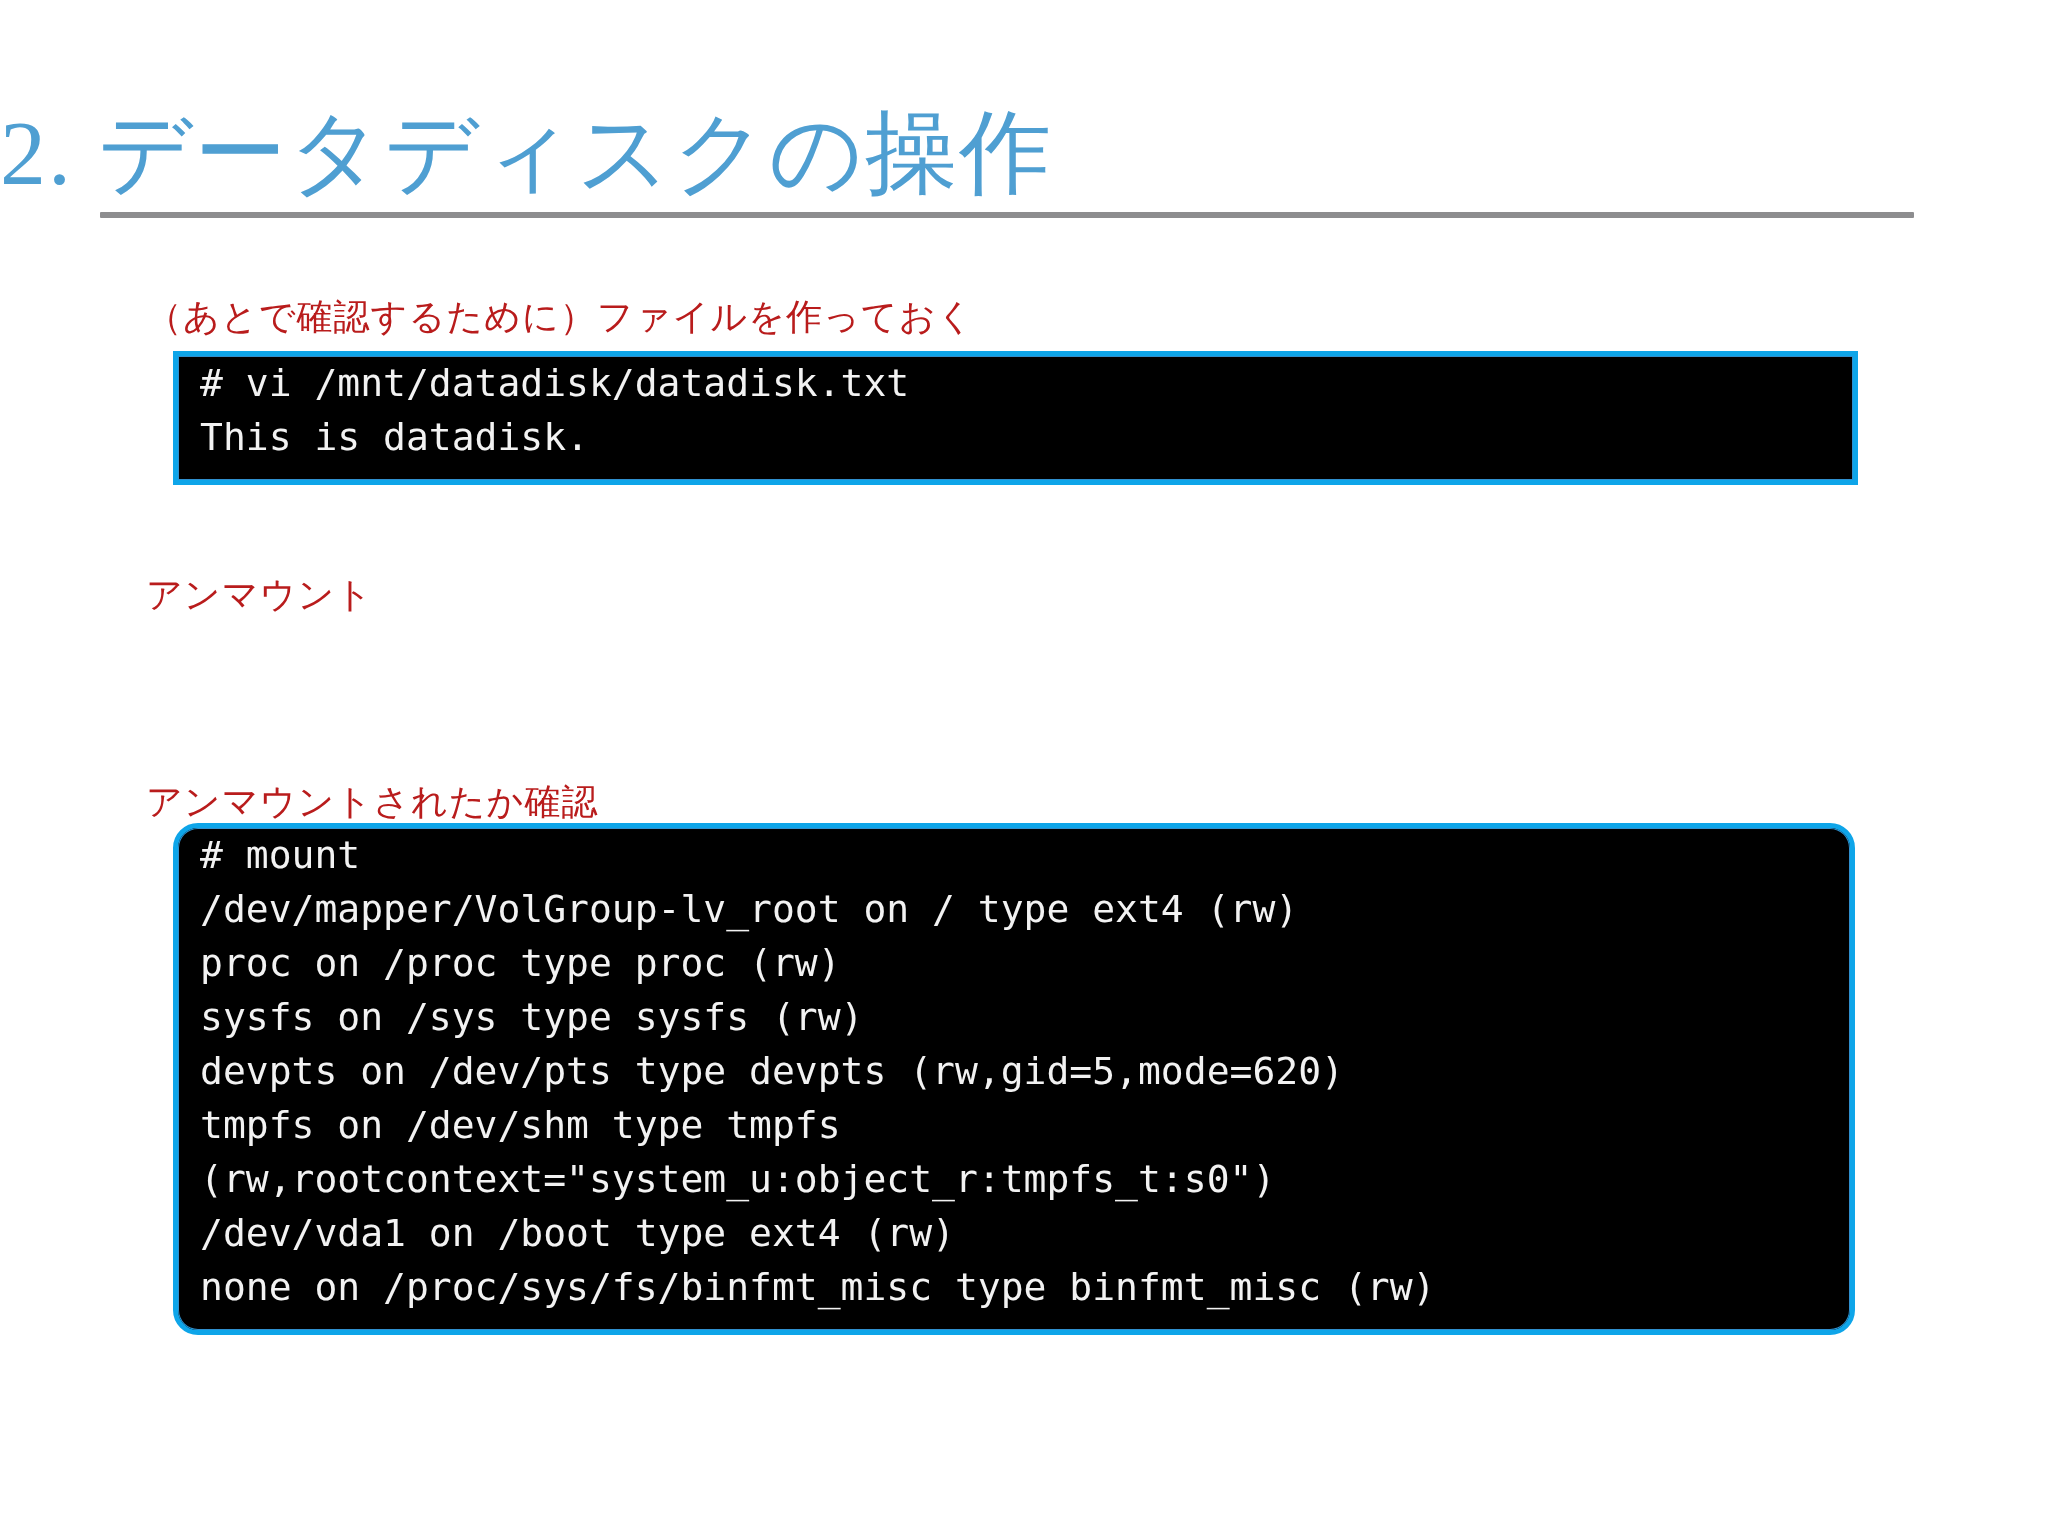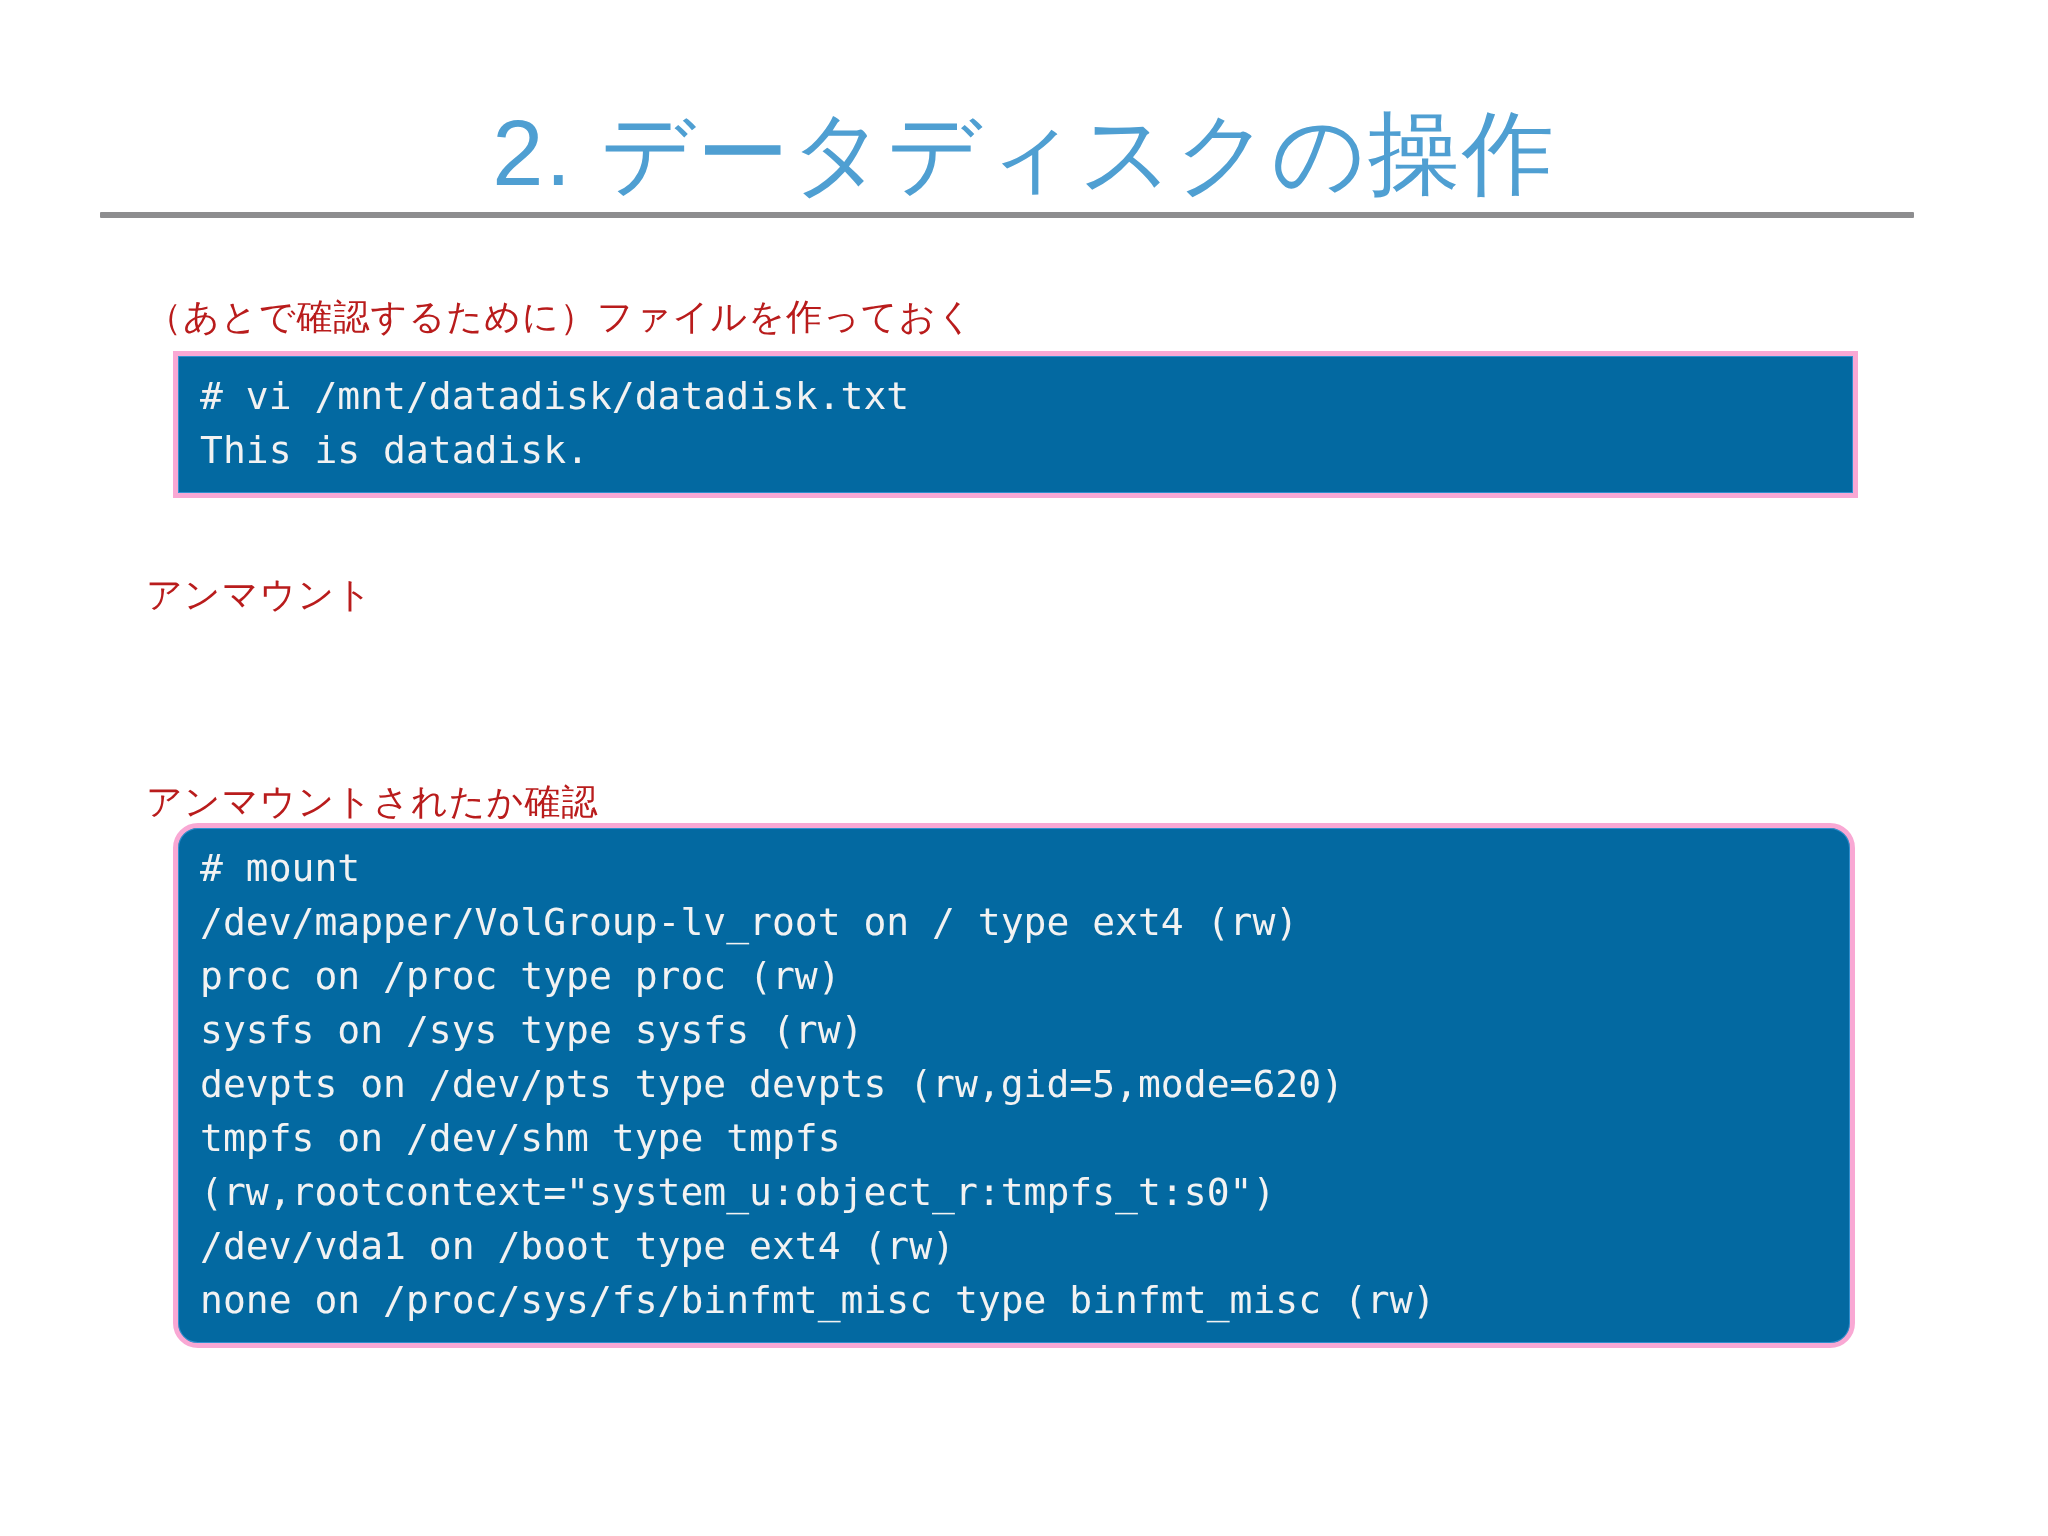--- a/index.html
+++ b/index.html
@@ -21,27 +21,27 @@
     height: 1536px;
     background: #ffffff;
   }
 
   
   .slide-title {
     position: absolute;
     left: 0;
     top: 34px;
     width: 2048px;
-    text-align: center;
+    text-align: left;
     color: #4f9fd2;
     font-size: 92px;
     line-height: 1.25;
     font-weight: 400;
     letter-spacing: 2px;
-    font-family: Liberation Sans, sans-serif;
+    font-family: Liberation Serif, serif;
     white-space: nowrap;
   }
 
   .title-divider {
     position: absolute;
     left: 100px;
     top: 212px;
     width: 1814px;
     height: 6px;
     background: #8d8d8f;
@@ -58,24 +58,24 @@
     font-size: 36px;
     line-height: 1.2;
     font-family: "DejaVu Sans", "Liberation Sans", sans-serif;
     letter-spacing: 1px;
     white-space: nowrap;
     margin-bottom: 13px;
   }
 
   
   .code-block {
-    background: #0369a1;
-    border: 5px solid #f9a8d4;
+    background: #000000;
+    border: 5px solid #0ea5e9;
     box-sizing: border-box;
-    padding: 13px 22px 16px 22px;
+    padding: 0 22px 16px 22px;
     box-shadow: 0 0 0 1px #2f8fce inset;
   }
 
   .code-line {
     color: #f2f2f2;
     font-family: "DejaVu Sans Mono", "Liberation Mono", monospace;
     font-size: 38px;
     line-height: 54px;
     white-space: pre;
     letter-spacing: 0px;

